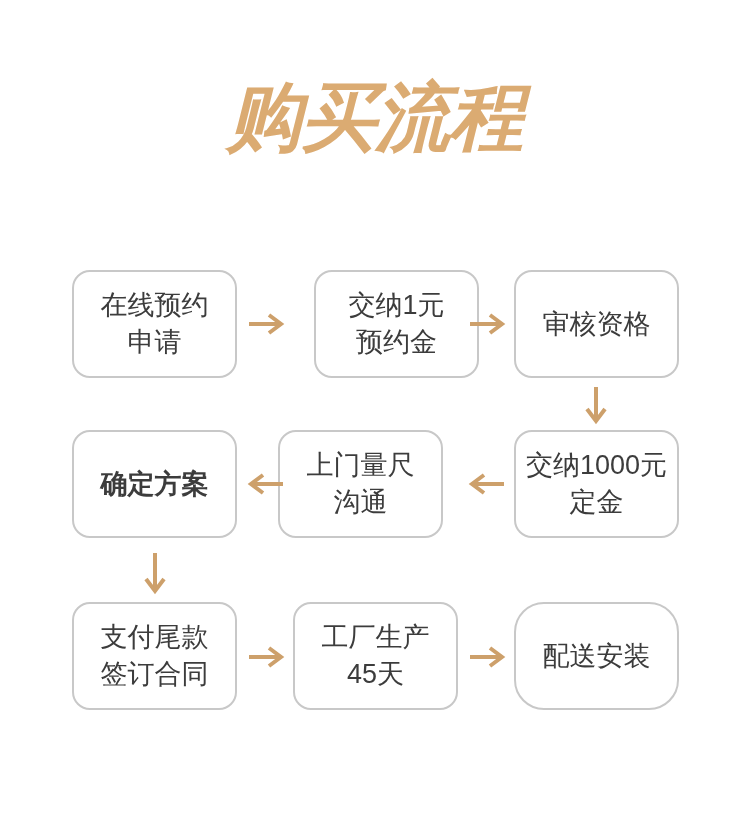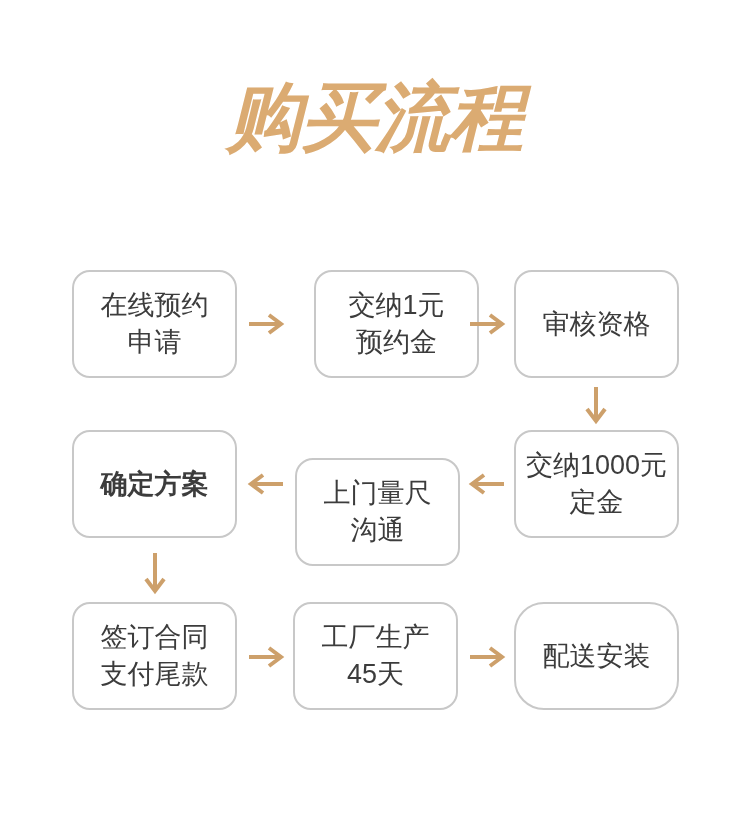--- a/index.html
+++ b/index.html
@@ -47,21 +47,21 @@
   }
   .step-line { display: block; white-space: nowrap; }
   .arrow { position: absolute; }
   .arrow svg { display: block; }
 
   
   .r1c1 { left: 72px;  top: 270px; }
   .r1c2 { left: 293px; top: 270px; margin-left: 21px; }
   .r1c3 { left: 514px; top: 270px; justify-content: center; }
   .r2c1 { left: 72px;  top: 430px; font-weight: bold; }
-  .r2c2 { left: 295px; top: 430px; margin-top: 28px; }
+  .r2c2 { left: 278px; top: 430px; }
   .r2c3 { left: 514px; top: 430px; }
   .r3c1 { left: 72px;  top: 602px; }
   .r3c2 { left: 293px; top: 602px; }
   .r3c3 { left: 514px; top: 602px; border-radius: 30px; }
 
   .a-r1g1 { left: 247px; top: 313px; }
   .a-r1g2 { left: 468px; top: 313px; }
   .a-down1 { left: 585px; top: 385px; }
   .a-r2g2 { left: 468px; top: 473px; }
   .a-r2g1 { left: 247px; top: 473px; }
@@ -132,22 +132,22 @@
   </div>
 
   <div class="arrow a-down2">
     <svg width="22" height="44" viewBox="0 0 22 44">
       <line x1="11" y1="2" x2="11" y2="38" stroke="#CDA06B" stroke-width="4"></line>
       <polyline points="2,28 11,40 20,28" fill="none" stroke="#CDA06B" stroke-width="4"></polyline>
     </svg>
   </div>
 
   <div class="step-box r3c1">
+    <span class="step-line">支付尾款</span>
     <span class="step-line">签订合同</span>
-    <span class="step-line">支付尾款</span>
   </div>
   <div class="arrow a-r3g1">
     <svg width="38" height="22" viewBox="0 0 38 22">
       <line x1="2" y1="11" x2="32" y2="11" stroke="#CDA06B" stroke-width="4"></line>
       <polyline points="22,2 34,11 22,20" fill="none" stroke="#CDA06B" stroke-width="4"></polyline>
     </svg>
   </div>
   <div class="step-box r3c2">
     <span class="step-line">工厂生产</span>
     <span class="step-line">45天</span>

